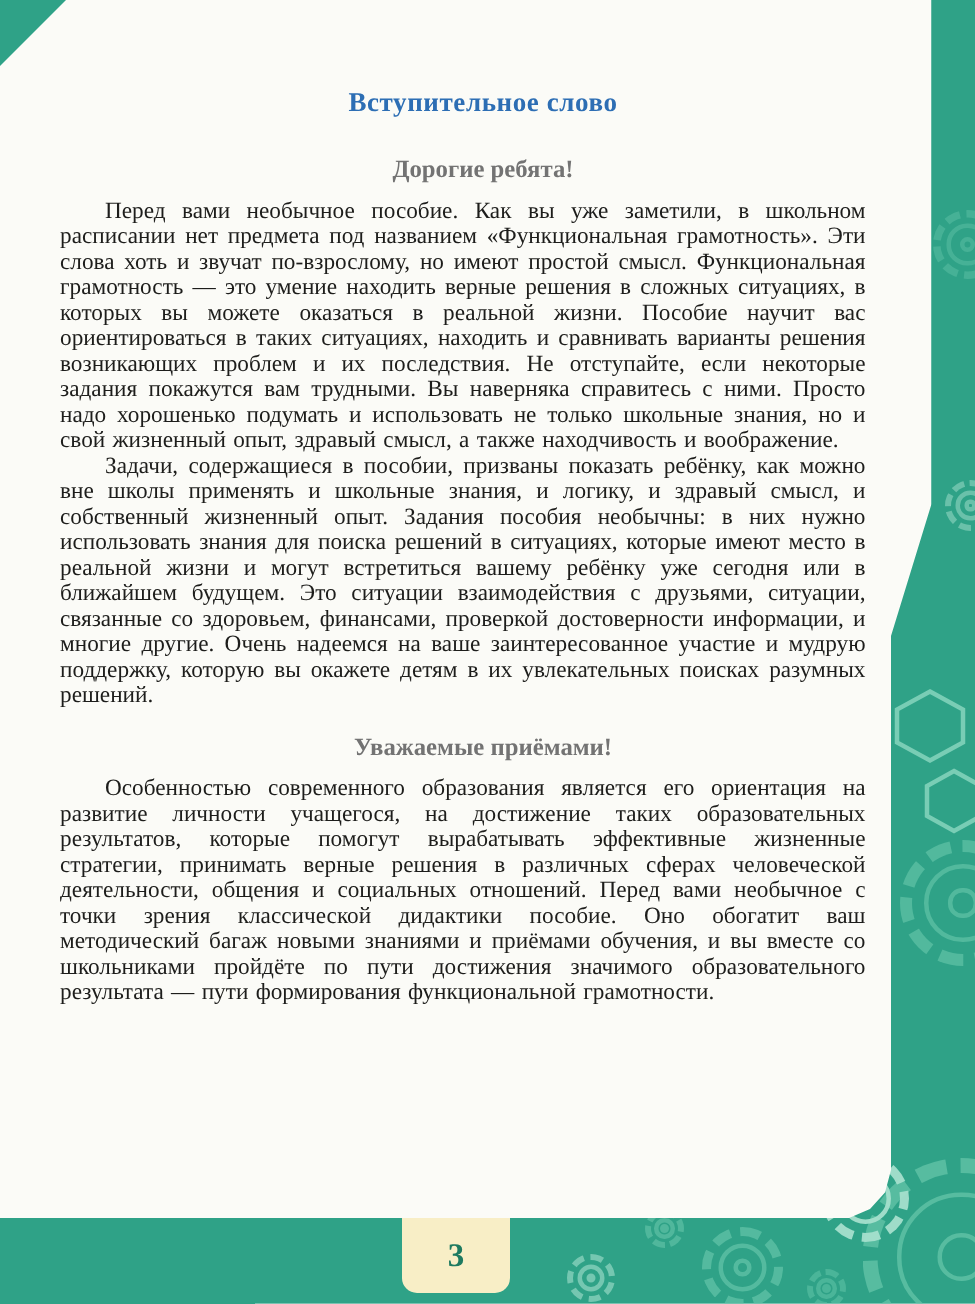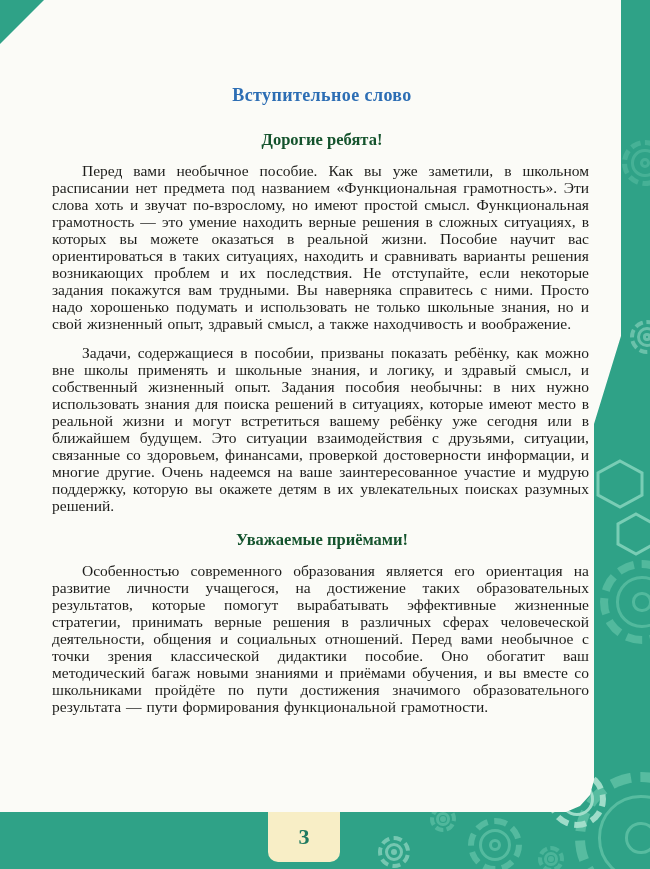--- a/index.html
+++ b/index.html
@@ -14,33 +14,33 @@
   .gear{position:absolute;border-radius:50%;border-style:dashed;border-color:#5ec1a5;box-sizing:border-box;}
   .gear::before{content:"";position:absolute;inset:12%;border-radius:50%;border:3px solid #5ec1a5;}
   .gear::after{content:"";position:absolute;inset:36%;border-radius:50%;border:3px solid #5ec1a5;}
   .gear.bright, .gear.bright::before, .gear.bright::after{border-color:#a5e0cd;}
   .hex{position:absolute;}
 
   
   .sheet{
     position:absolute;inset:0;background:#fbfbf7;z-index:2;
     clip-path:polygon(44px 0,621px 0,621px 336px,594px 424px,594px 780px,590px 795px,580px 806px,566px 812px,0 812px,0 44px);
-    padding:85px 46px 0 40px;box-sizing:border-box;
+    padding:58px 46px 0 40px;box-sizing:border-box;
   }
 
   .title{
     margin:0 0 24px 0;text-align:center;
     font-size:18px;font-weight:bold;color:#2d6eb4;letter-spacing:.4px;
   }
   .section-heading{
     margin:16px 0 9px 0;text-align:center;
-    font-size:16.5px;font-weight:bold;color:#14532d;
+    font-size:16.5px;font-weight:bold;color:#737373;
   }
   .section-body{
-    margin:12px;max-width:537px;
+    margin:0;max-width:537px;
     font-size:15.5px;line-height:17px;color:#1d1d1b;
     text-align:justify;text-indent:30px;
     word-spacing:1px;
   }
 
   
   .page-tab{
     position:absolute;left:268px;top:812px;width:72px;height:50px;z-index:3;
     background:#f8eec6;border-radius:0 0 10px 10px;
     display:flex;align-items:center;justify-content:center;

